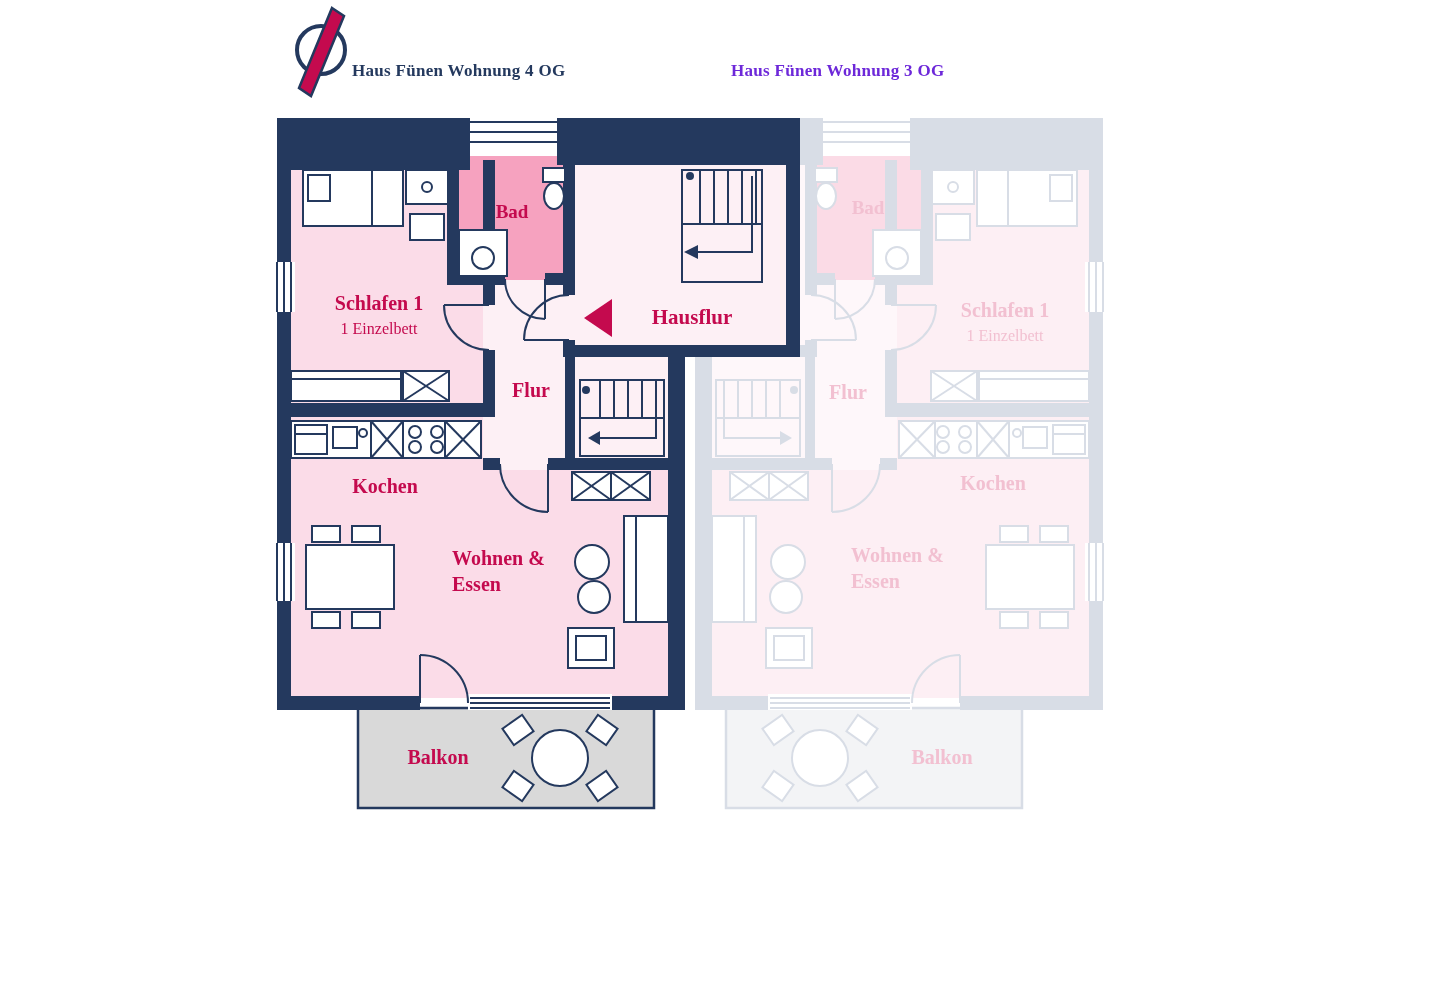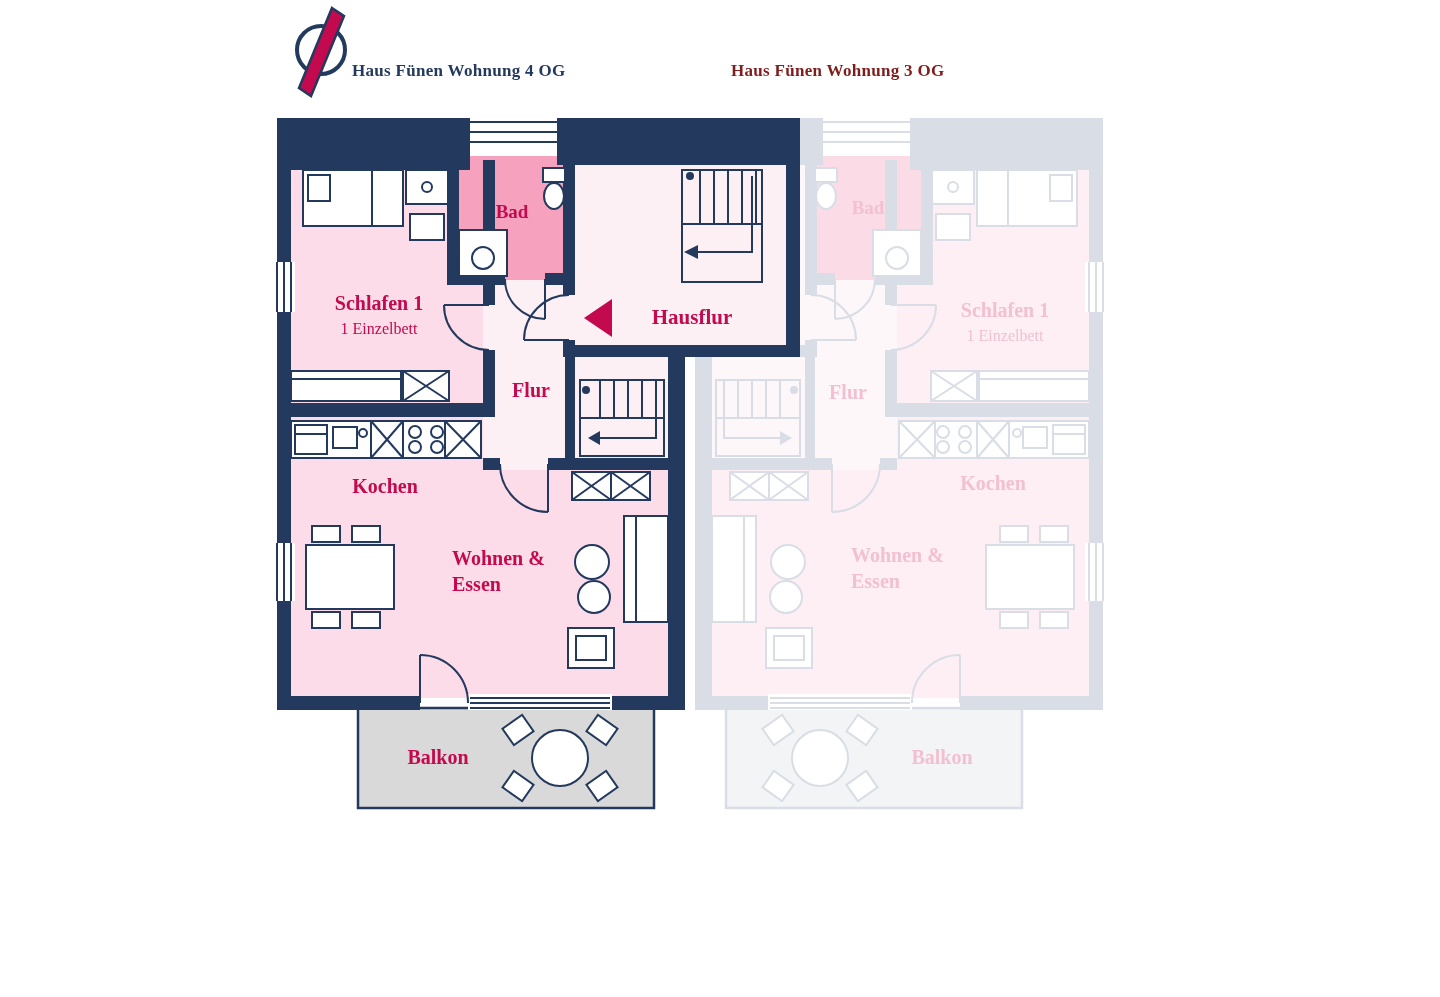--- a/index.html
+++ b/index.html
@@ -5,21 +5,21 @@
   *{margin:0;padding:0;box-sizing:border-box}
   html,body{background:#ffffff}
   body{width:1440px;height:997px;position:relative;overflow:hidden;
        font-family:"Liberation Serif", serif;}
   .stage{position:relative;width:1440px;height:997px;background:#fff}
   svg.plan{position:absolute;left:0;top:0}
 
   
   .header .tab{position:absolute;font-weight:700;font-size:17px;letter-spacing:.3px;cursor:pointer;white-space:nowrap}
   .tab-active{left:352px;top:61px;color:#24395e}
-  .tab-inactive{left:731px;top:61px;color:#7f1d1d}
+  .tab-inactive{left:731px;top:61px;color:#6d28d9}
   .logo{position:absolute;left:291px;top:6px}
 
   
   .apt-active{--wall:#24395e;--furn:#24395e;--room:#fbdce8;--hall:#fdf0f5;
               --bad:#f6a2bf;--balc:#d9d9d9;--accent:#c40a4e}
   .apt-faded {--wall:#d8dde6;--furn:#d8dde6;--room:#fdeff4;--hall:#fef7fa;
               --bad:#fbdbe6;--balc:#f3f4f6;--accent:#f2c0d1}
 
   .room{fill:var(--room,#fbdce8)}
   .hall{fill:var(--hall,#fdf0f5)}

